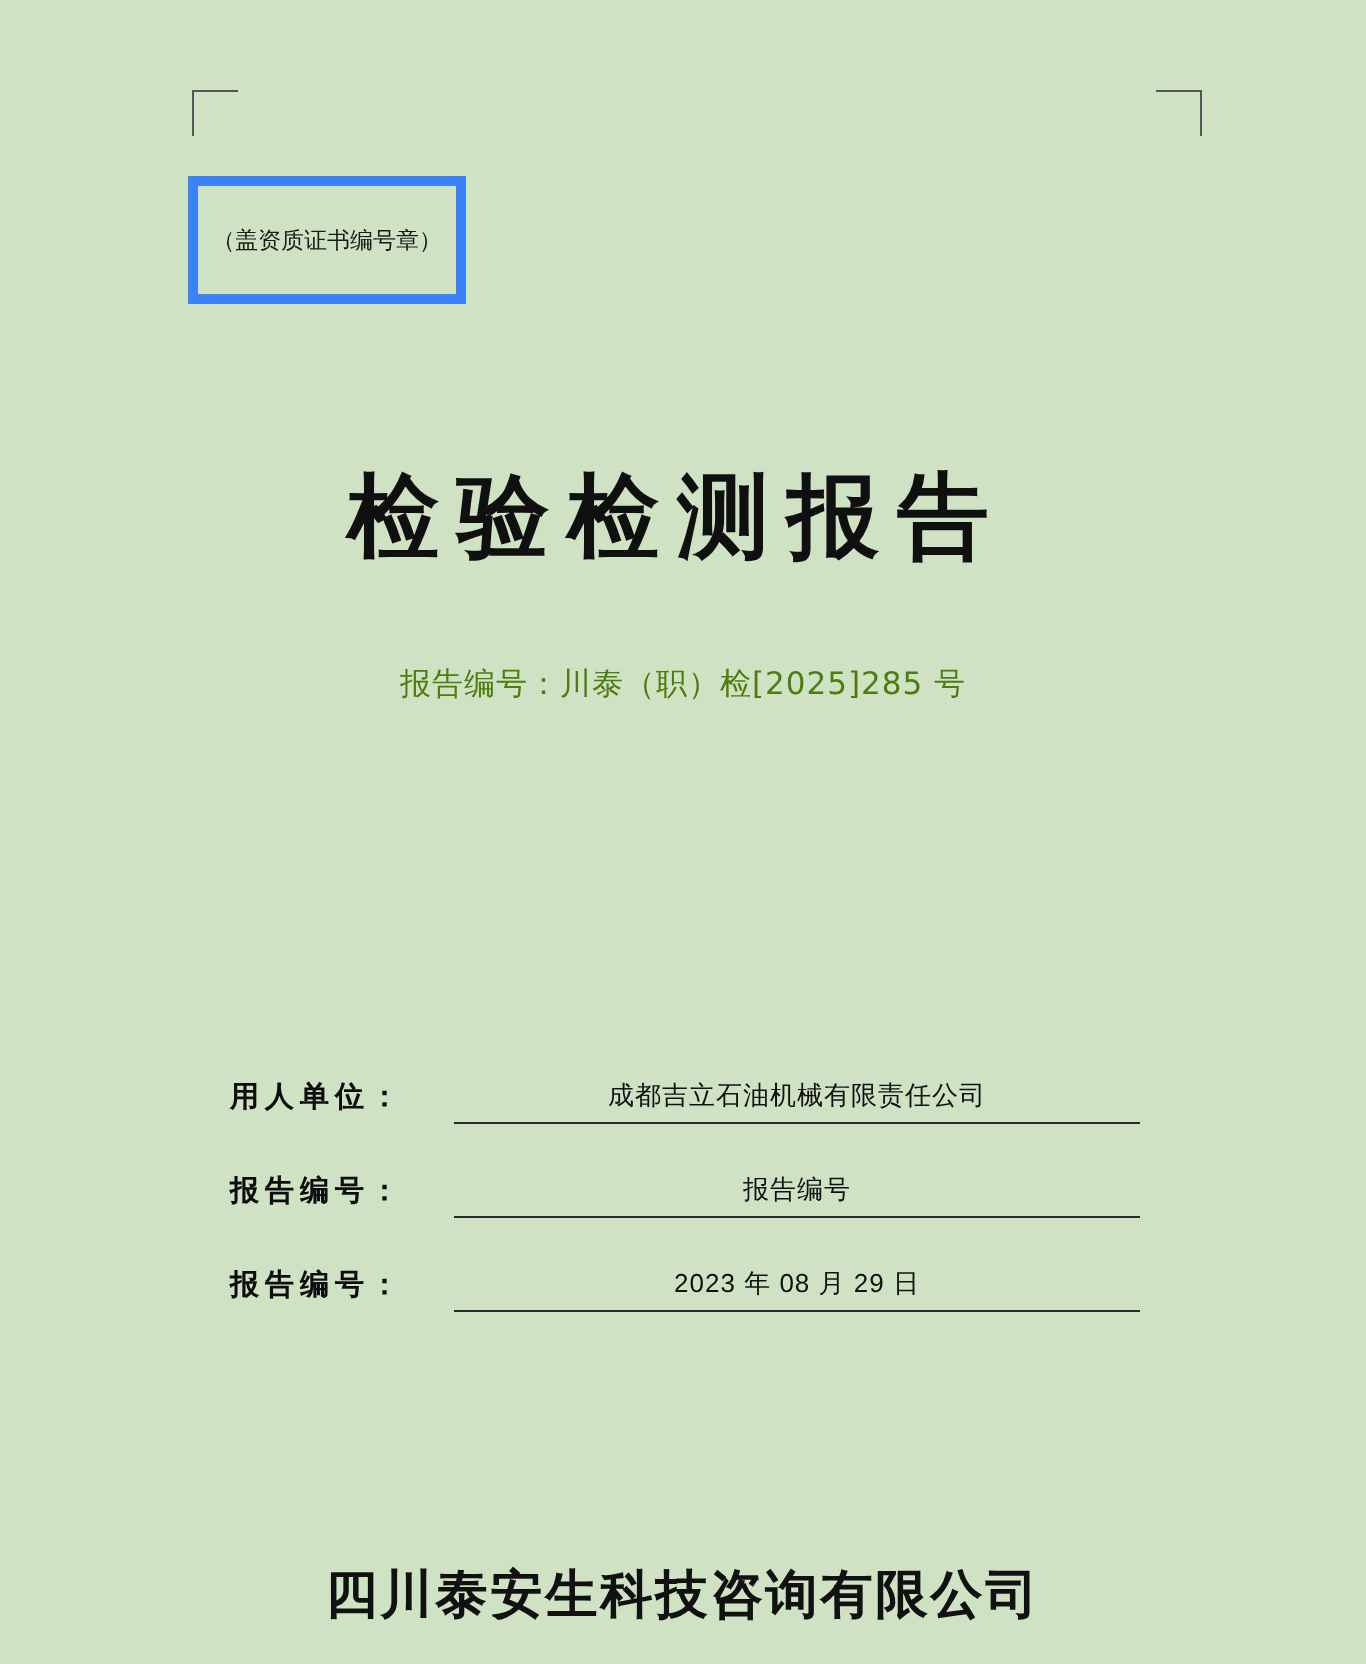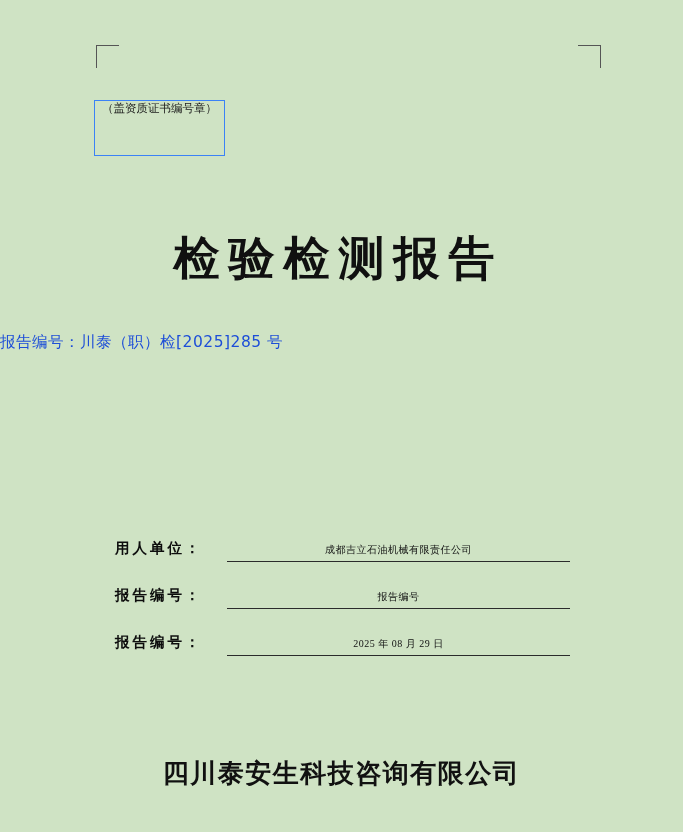--- a/index.html
+++ b/index.html
@@ -40,26 +40,25 @@
     border-top: 1px solid #555;
   }
 
   
   .seal-box {
     position: absolute;
     left: 94px;
     top: 88px;
     width: 129px;
     height: 54px;
-    border: 1px solid #3b82f6;
+    border: 5px solid #3b82f6;
     background: transparent;
     display: flex;
-    align-items: flex-start;
+    align-items: center;
     justify-content: center;
-    margin-top: 12px;
   }
   .seal-box .seal-text {
     font-family: "DejaVu Sans", sans-serif;
     font-size: 11.5px;
     color: #1a1a1a;
     letter-spacing: 0px;
     white-space: nowrap;
   }
 
   
@@ -76,24 +75,24 @@
     color: #101010;
     text-indent: 9px;
   }
 
   
   .report-no {
     position: absolute;
     left: 0;
     right: 0;
     top: 332px;
-    text-align: left;
+    text-align: center;
     font-family: "DejaVu Sans", sans-serif;
     font-size: 15.5px;
-    color: #1d4ed8;
+    color: #4d7c0f;
     letter-spacing: 0.5px;
   }
 
   
   .fields {
     position: absolute;
     left: 115px;
     top: 515px;
     width: 455px;
   }
@@ -110,33 +109,33 @@
     letter-spacing: 3px;
     white-space: nowrap;
     padding-bottom: 4px;
     width: 112px;
     box-sizing: border-box;
   }
   .field-value {
     flex: 1;
     border-bottom: 1px solid #2b2b2b;
     text-align: center;
-    font-family: Liberation Serif, serif;
-    font-size: 10px;
+    font-family: Liberation Sans, sans-serif;
+    font-size: 13px;
     color: #111111;
     padding-bottom: 4px;
     letter-spacing: 0.5px;
   }
 
   
   .footer-company {
     position: absolute;
     left: 0;
     right: 0;
-    top: 756px;
+    top: 780px;
     text-align: center;
     font-family: "DejaVu Sans", sans-serif;
     font-weight: bold;
     font-size: 26px;
     color: #111111;
     letter-spacing: 1.5px;
   }
 </style>
 </head>
 <body>
@@ -161,20 +160,20 @@
       <div class="field-value">成都吉立石油机械有限责任公司</div>
     </div>
 
     <div class="field-row">
       <div class="field-label">报告编号：</div>
       <div class="field-value">报告编号</div>
     </div>
 
     <div class="field-row">
       <div class="field-label">报告编号：</div>
-      <div class="field-value">2025 年 08 月 29 日</div>
+      <div class="field-value">2023 年 08 月 29 日</div>
     </div>
 
   </div>
 
   <div class="footer-company">四川泰安生科技咨询有限公司</div>
 
 </div>
 
 </body></html>

